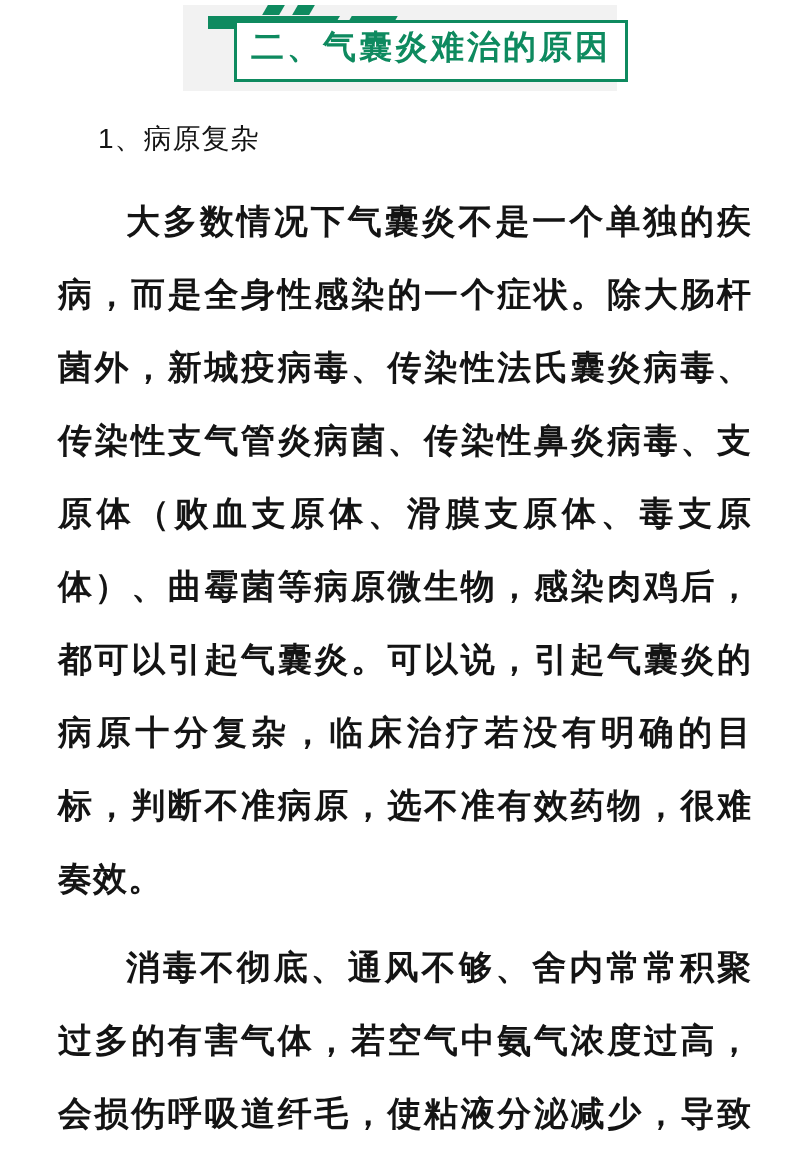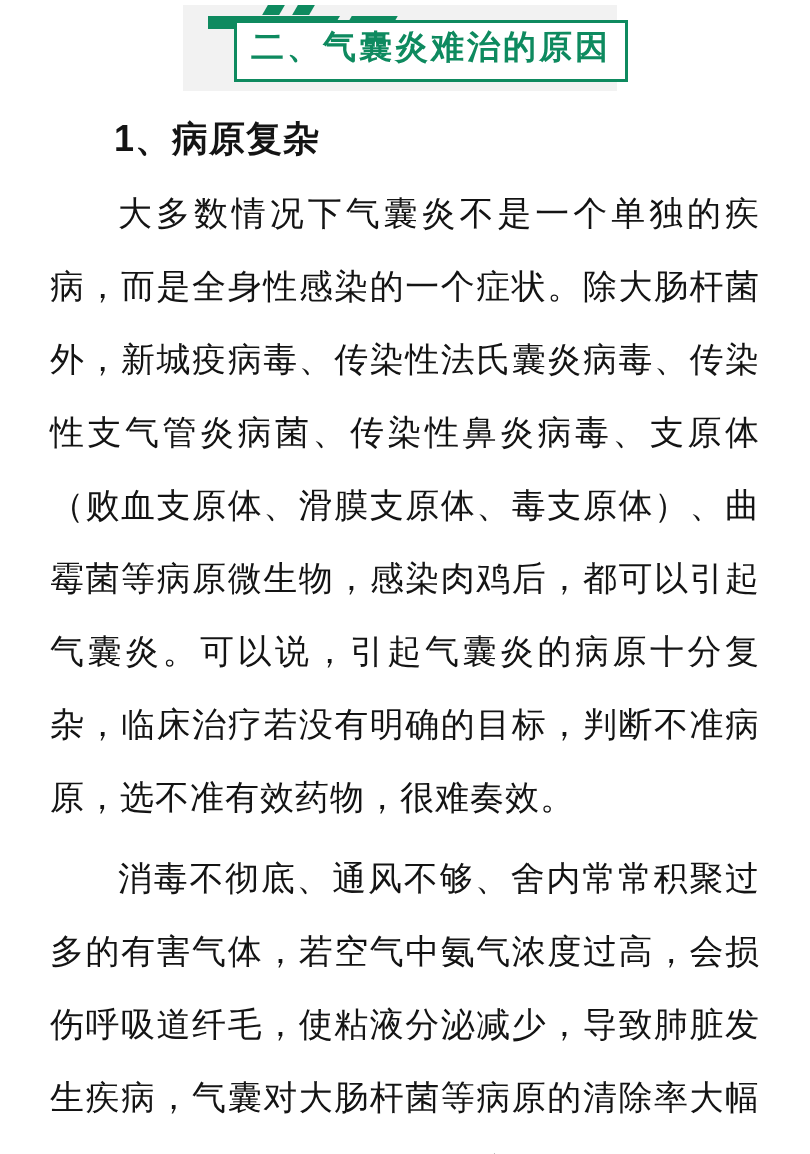--- a/index.html
+++ b/index.html
@@ -83,34 +83,35 @@
     position: absolute;
     left: 0;
     top: 91px;
     width: 810px;
     padding: 0 42px;
     box-sizing: border-box;
     color: #141414;
   }
   .section-heading {
     margin: 18px 0 0 0;
-    font-size: 36px;
-    font-weight: bold;
+    font-size: 28px;
+    font-weight: normal;
     line-height: 60px;
     text-indent: 2em;
     letter-spacing: 1px;
   }
   .body-paragraph {
-    margin: 8px;
+    margin: 16px;
     font-size: 34px;
     line-height: 73px;
     text-align: justify;
     text-justify: inter-character;
     text-indent: 2em;
     letter-spacing: 1px;
+    font-weight: bold;
   }
 </style>
 </head>
 <body>
 
 <div class="page">
 
   <div class="header-band"></div>
 
   <div class="deco-bar-main"></div>

